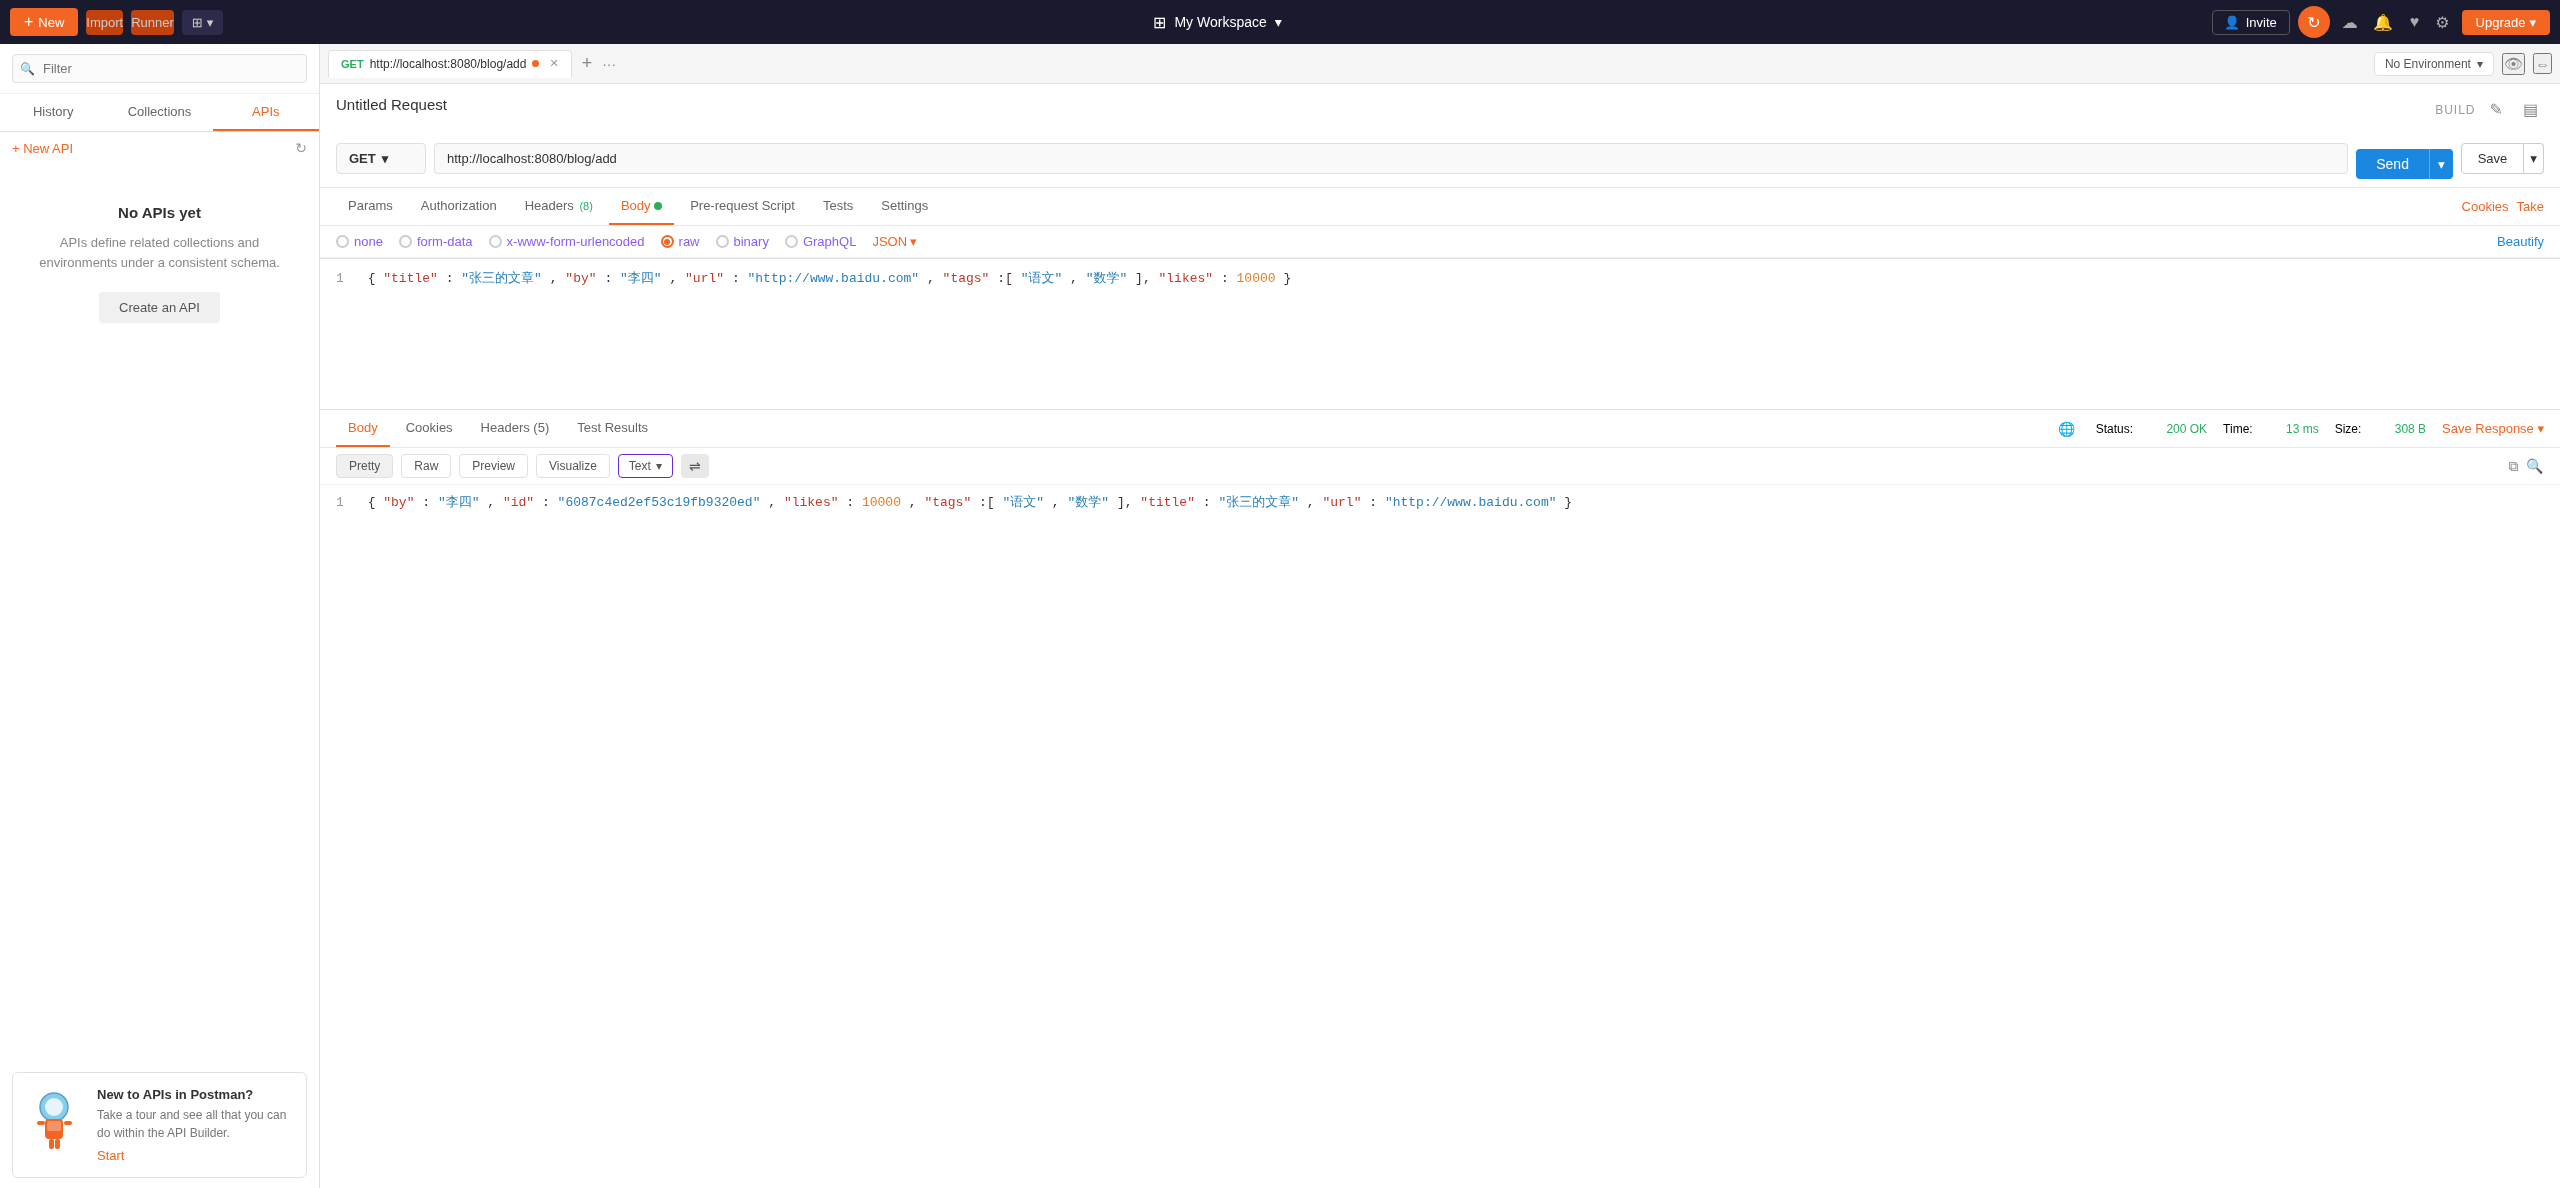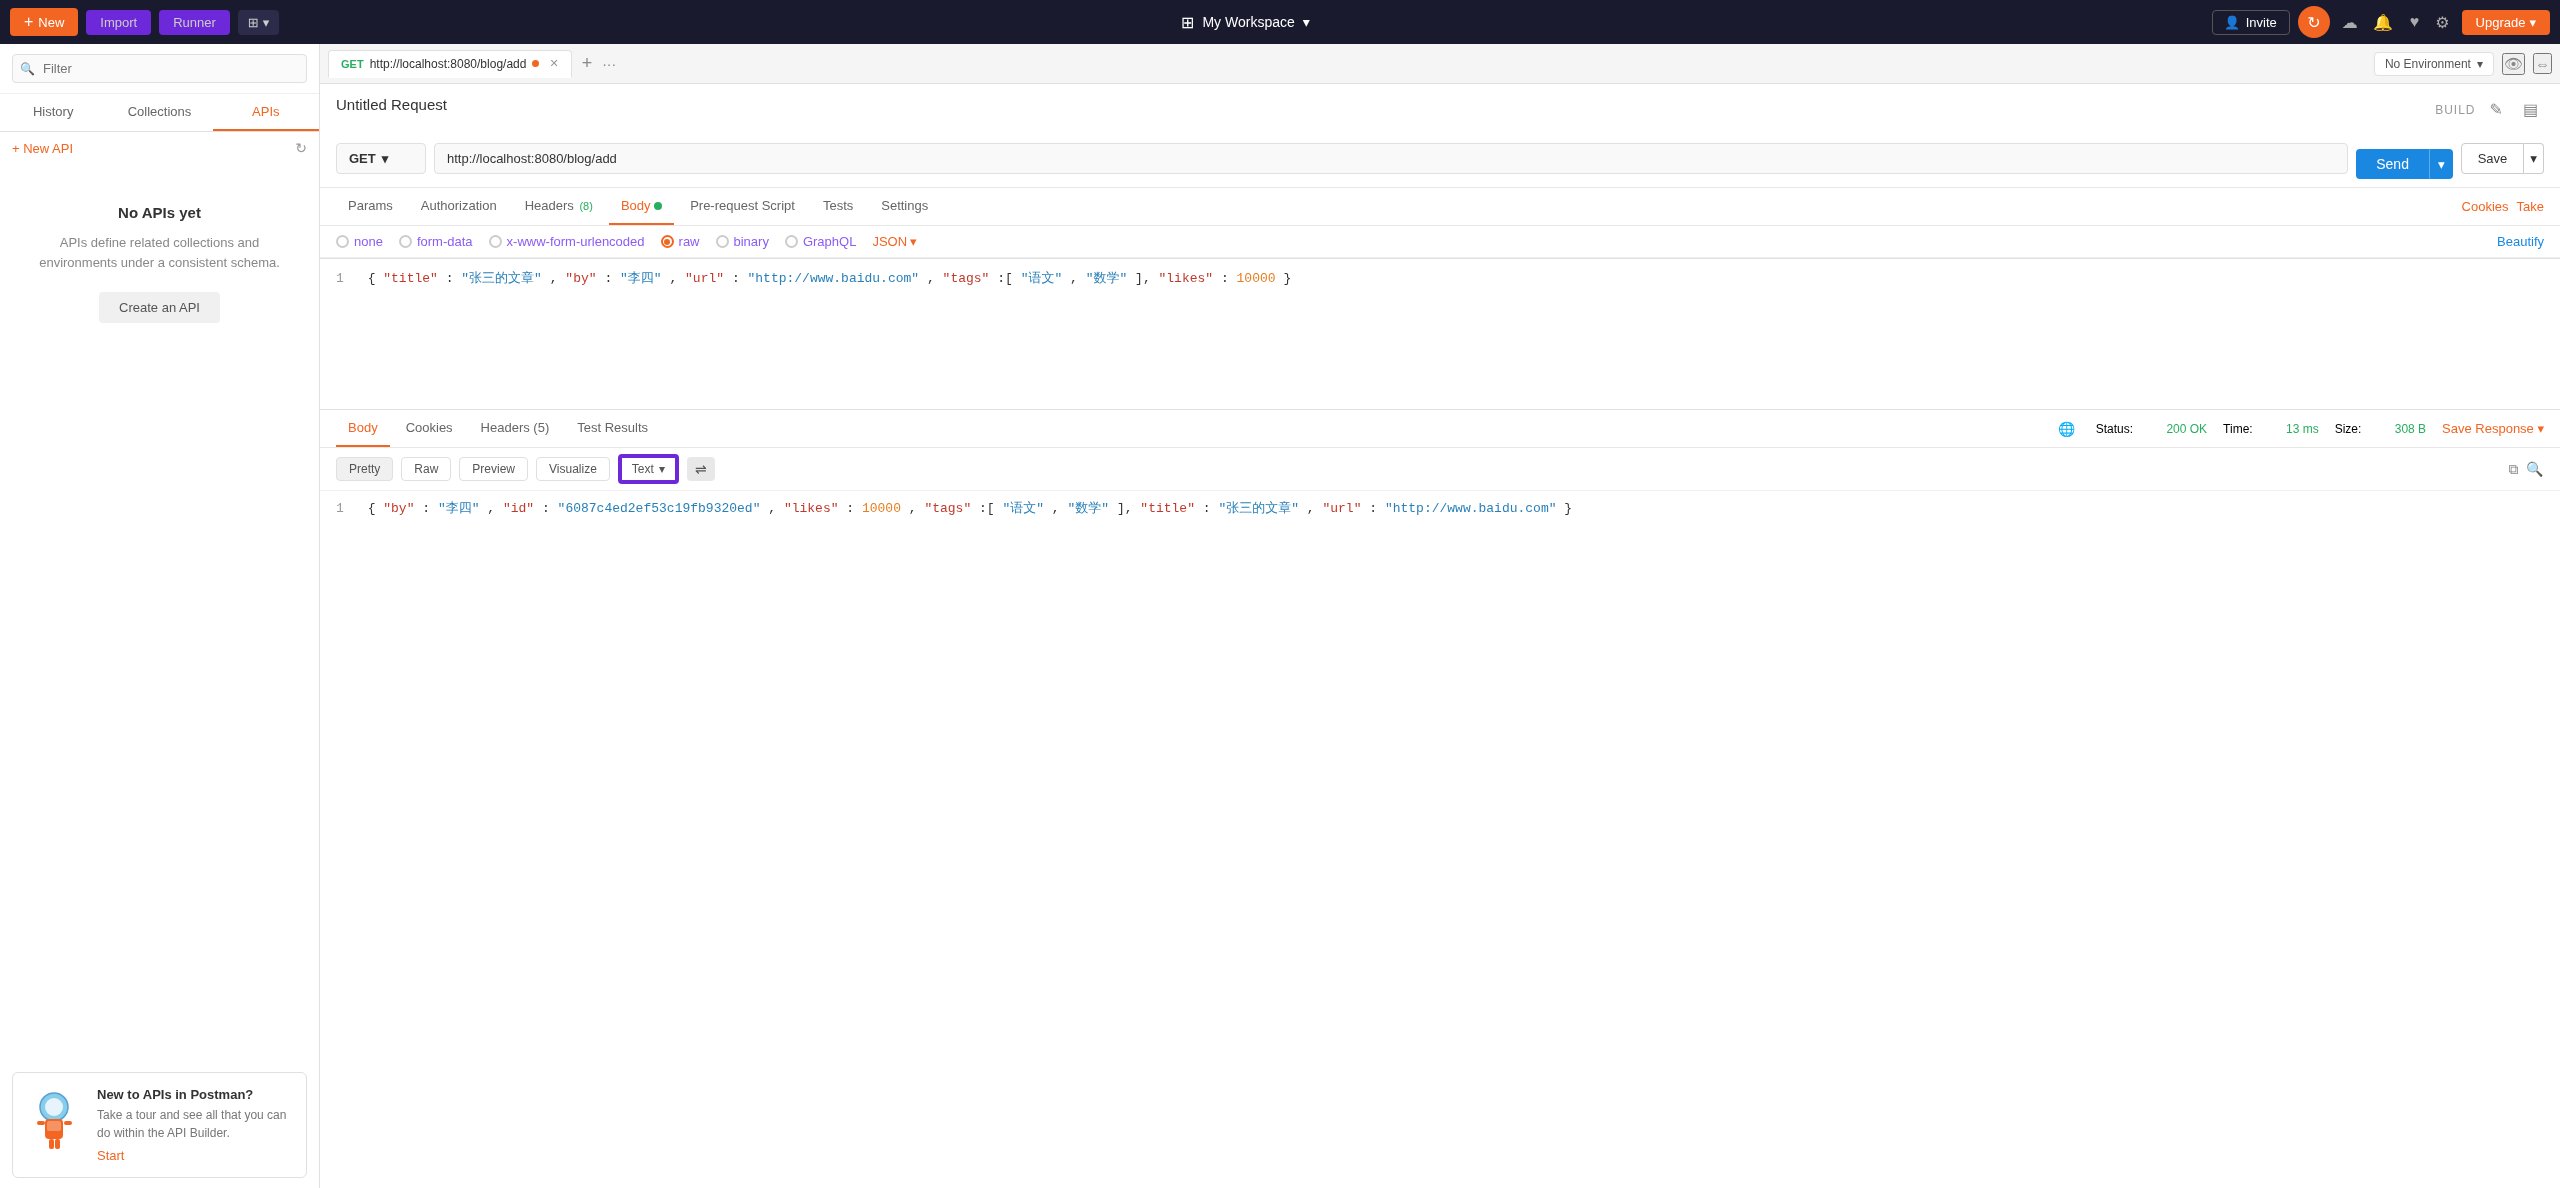--- a/index.html
+++ b/index.html
@@ -9,22 +9,22 @@
     .top-header {
       display: flex; align-items: center; background: #1a1a2e; height: 44px;
       padding: 0 10px; gap: 8px; position: fixed; top: 0; left: 0; right: 0; z-index: 100;
     }
     .btn-new {
       background: #f26522; color: #fff; border: none; border-radius: 4px;
       padding: 5px 14px; font-size: 13px; cursor: pointer; display: flex; align-items: center; gap: 5px; font-weight: 500;
     }
     .btn-new .plus { font-size: 16px; }
     .btn-header {
-      background: #6d28d9; color: #ccc; border: none; border-radius: 4px;
-      padding: 5px 14px; font-size: 13px; cursor: pointer;
+      background: #c2410c; color: #ccc; border: none; border-radius: 4px;
+      padding: 5px 0; font-size: 13px; cursor: pointer;
     }
     .btn-layout {
       background: #2c2c4a; color: #ccc; border: none; border-radius: 4px;
       padding: 5px 10px; font-size: 13px; cursor: pointer; display: flex; align-items: center; gap: 4px;
     }
     .header-center {
       flex: 1; display: flex; justify-content: center; align-items: center;
     }
     .workspace-btn {
       background: transparent; color: #fff; border: none; font-size: 14px;
@@ -260,21 +260,21 @@
     .resp-options {
       display: flex; align-items: center; padding: 6px 16px; gap: 8px;
       border-bottom: 1px solid #f0f0f0;
     }
     .resp-opt-btn {
       padding: 4px 12px; border: 1px solid #e0e0e0; border-radius: 4px;
       font-size: 12px; cursor: pointer; background: #fff; color: #555;
     }
     .resp-opt-btn.active { background: #f0f0f0; }
     .resp-text-sel {
-      padding: 4px 10px; border: 4px solid #6d28d9; border-radius: 4px;
+      padding: 4px 10px; border: 1px solid #6d28d9; border-radius: 4px;
       font-size: 12px; cursor: pointer; background: #fff; color: #555;
       display: flex; align-items: center; gap: 5px;
     }
     .resp-wrap-btn {
       background: #e8e8e8; border: none; border-radius: 4px; padding: 4px 8px;
       font-size: 14px; cursor: pointer; color: #555;
     }
     .resp-right-icons { margin-left: auto; display: flex; gap: 8px; }
     .resp-icon-btn { background: none; border: none; color: #888; font-size: 14px; cursor: pointer; }
 

